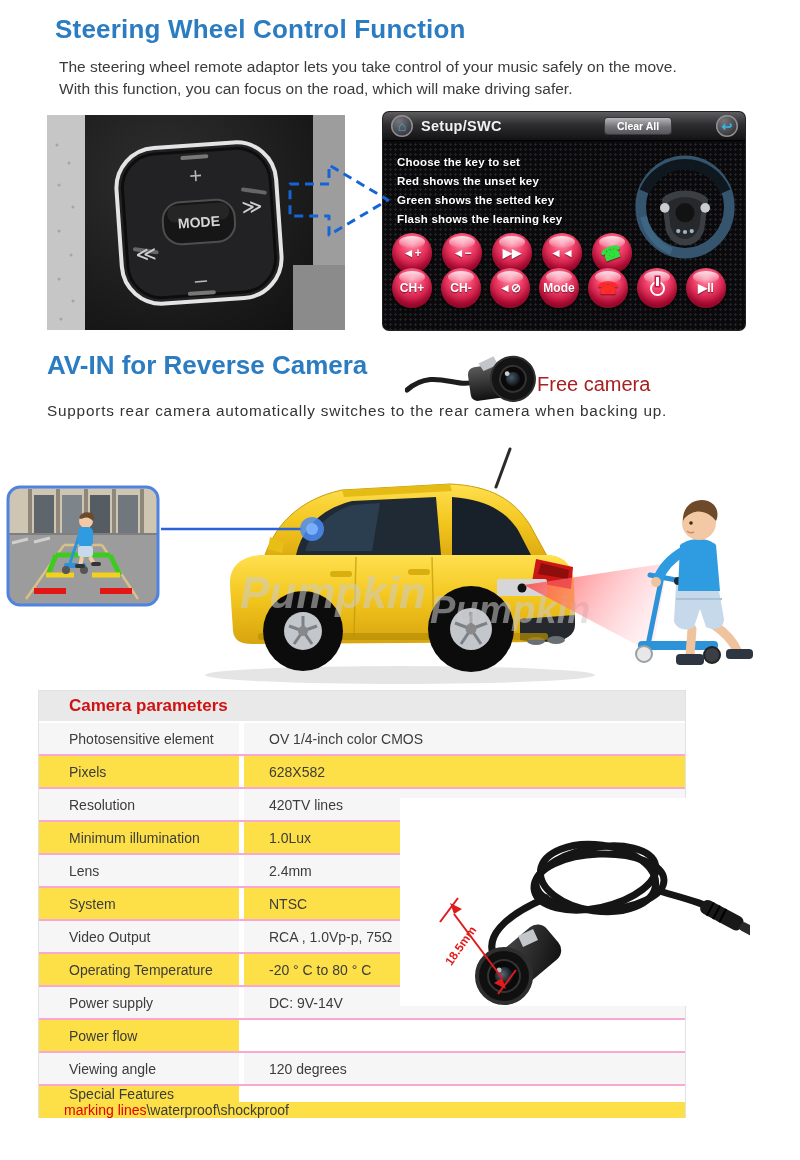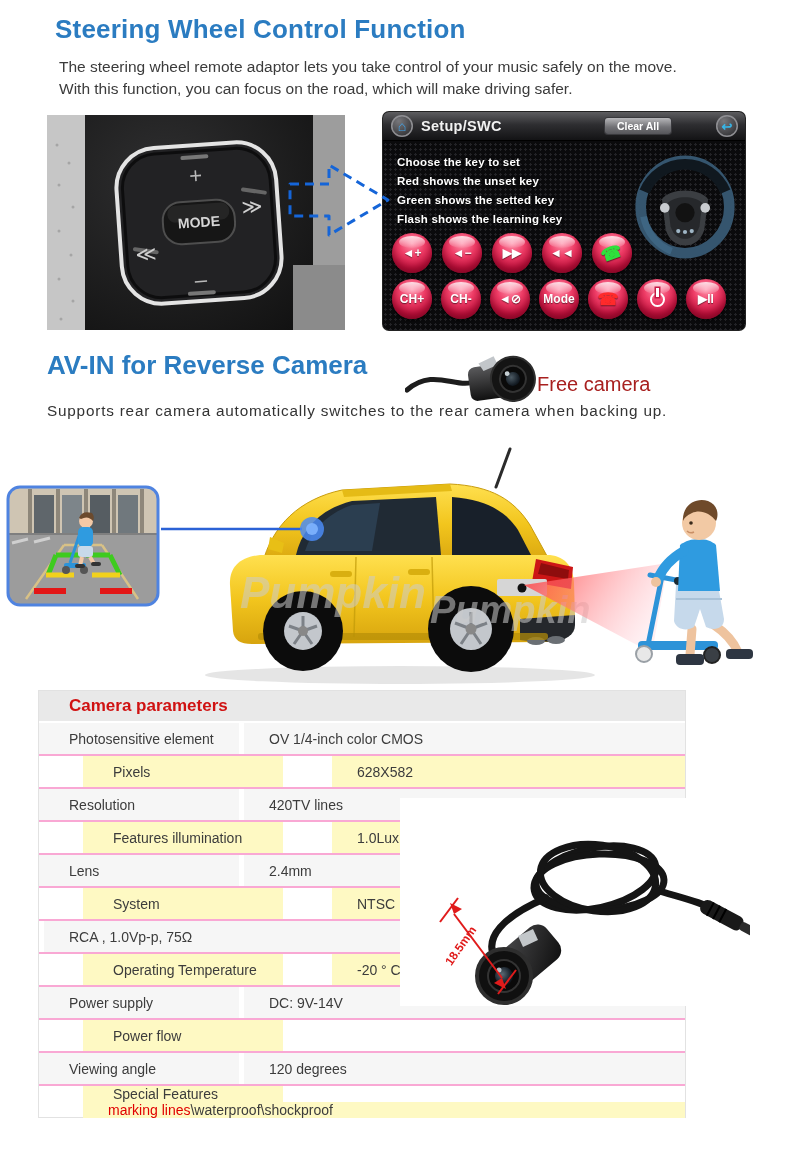--- a/index.html
+++ b/index.html
@@ -30,21 +30,21 @@
   .scr-back span{color:#37b6e8;font-size:13px;line-height:1;font-weight:bold;}
   .scr-title{position:absolute;left:38px;top:0;height:28px;line-height:28px;color:#f2f2f2;
       font-size:14.5px;font-weight:bold;letter-spacing:.3px;}
   .scr-clear{position:absolute;left:222px;top:6px;width:66px;height:16px;line-height:16px;text-align:center;
       color:#fff;font-size:10.5px;font-weight:bold;border-radius:3px;cursor:pointer;
       background:linear-gradient(#b7b7ba,#737377 55%,#55555a);box-shadow:0 0 0 1px #39393d;}
   .scr-instructions{position:absolute;left:14px;top:44px;width:215px;}
   .instr-line{color:#fff;font-size:11.5px;font-weight:bold;margin-bottom:7px;text-shadow:0 1px 2px #000;letter-spacing:.2px;}
   .scr-wheel{position:absolute;left:250px;top:40px;width:104px;height:108px;}
   .btn-row{position:absolute;left:9px;display:flex;gap:10px;}
-  .row1{top:121px;} .row2{top:167px;gap:9px;text-align:right;}
+  .row1{top:121px;} .row2{top:156px;gap:9px;text-align:right;}
   .swc-btn{width:40px;height:40px;border-radius:50%;position:relative;cursor:pointer;
       background:radial-gradient(circle at 50% 26%, #ff92ab 0%, #ef3d67 36%, #c2123e 70%, #8a0a2b 100%);
       box-shadow:0 2px 3px rgba(0,0,0,.65), inset 0 -5px 7px rgba(110,0,28,.55);
       display:flex;align-items:center;justify-content:center;}
   .swc-btn::before{content:"";position:absolute;top:3px;left:7px;width:26px;height:12px;border-radius:50%;
       background:linear-gradient(rgba(255,255,255,.8),rgba(255,255,255,.05));}
   .swc-btn .glyph{color:#fff;font-weight:bold;font-size:12px;z-index:1;text-shadow:0 1px 1px rgba(0,0,0,.5);white-space:nowrap;}
   .btn-phone-green .glyph{color:#2ee13c;font-size:17px;transform:rotate(-20deg);}
   .btn-phone-red .glyph{color:#ff2a2a;font-size:17px;}
   .glyph-power{width:15px;height:15px;border:2.5px solid #fff;border-radius:50%;box-sizing:border-box;position:relative;z-index:1;}
@@ -61,21 +61,21 @@
   
   .param-table{position:absolute;left:38px;top:690px;width:648px;border:1px solid #e2e2e2;box-sizing:border-box;background:#fff;}
   .pt-header{height:30px;background:#e9e9e9;display:flex;align-items:center;padding-left:30px;
       font-size:17px;font-weight:bold;color:#d01212;border-bottom:2px solid #fff;}
   .pt-row{display:flex;height:31px;border-bottom:2px solid #f9a8d4;font-size:14px;color:#3c3c3c;}
   .pt-row:last-child{border-bottom:none;flex-direction:column;}
   .pt-label{width:170px;padding-left:30px;display:flex;align-items:center;}
   .pt-gap{width:5px;background:#fff;}
   .pt-value{flex:1;padding-left:25px;display:flex;align-items:center;}
   .pt-row.odd .pt-label,.pt-row.odd .pt-value{background:#f6f6f6;}
-  .pt-row.even .pt-label,.pt-row.even .pt-value{background:#fef9c3;margin-left:44px;}
+  .pt-row.even .pt-label,.pt-row.even .pt-value{background:#fde047;}
   .red-text{color:#e00000;}
 
   
   .camera-product{position:absolute;left:400px;top:798px;width:350px;height:208px;background:#fff;z-index:6;}
 </style>
 </head>
 <body>
 
 <div class="page">
 
@@ -365,35 +365,36 @@
           <div class="pt-label">Pixels</div>
           <div class="pt-gap"></div>
           <div class="pt-value">628X582</div>
         </div>
         <div class="pt-row odd">
           <div class="pt-label">Resolution</div>
           <div class="pt-gap"></div>
           <div class="pt-value">420TV lines</div>
         </div>
         <div class="pt-row even">
-          <div class="pt-label">Features illumination</div>
+          <div class="pt-label">Minimum illumination</div>
           <div class="pt-gap"></div>
           <div class="pt-value">1.0Lux</div>
         </div>
         <div class="pt-row odd">
           <div class="pt-label">Lens</div>
           <div class="pt-gap"></div>
           <div class="pt-value">2.4mm</div>
         </div>
         <div class="pt-row even">
           <div class="pt-label">System</div>
           <div class="pt-gap"></div>
           <div class="pt-value">NTSC</div>
         </div>
         <div class="pt-row odd">
+          <div class="pt-label">Video Output</div>
           <div class="pt-gap"></div>
           <div class="pt-value">RCA , 1.0Vp-p, 75Ω</div>
         </div>
         <div class="pt-row even">
           <div class="pt-label">Operating Temperature</div>
           <div class="pt-gap"></div>
           <div class="pt-value">-20 ° C to 80 ° C</div>
         </div>
         <div class="pt-row odd">
           <div class="pt-label">Power supply</div>

